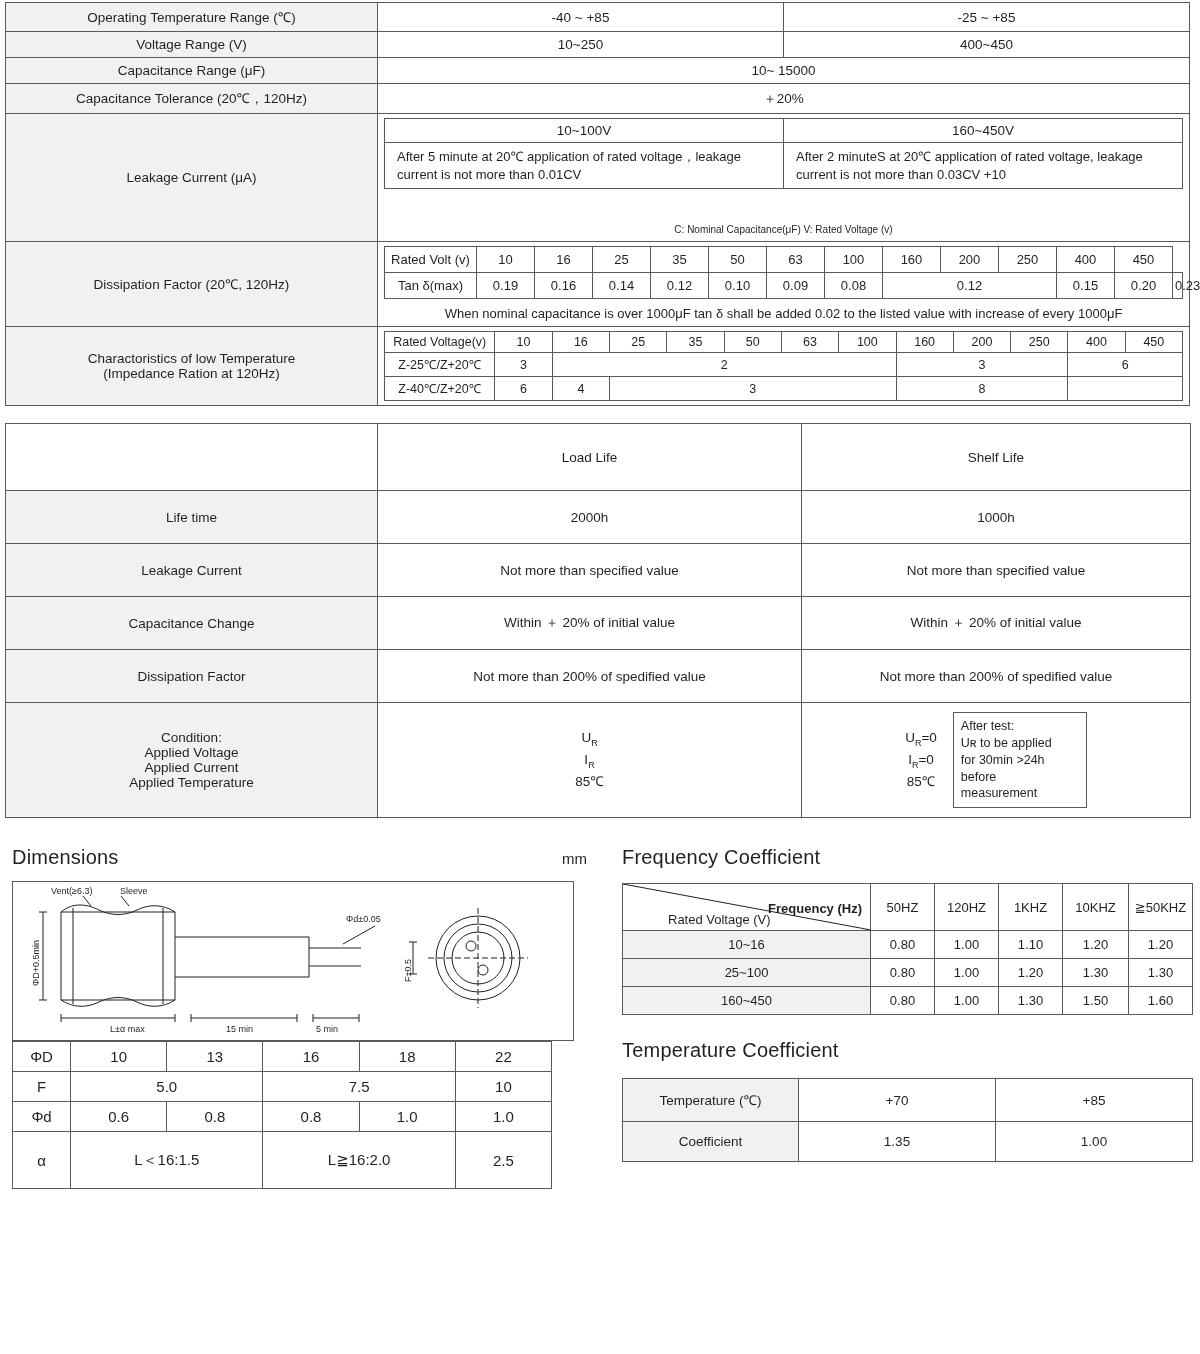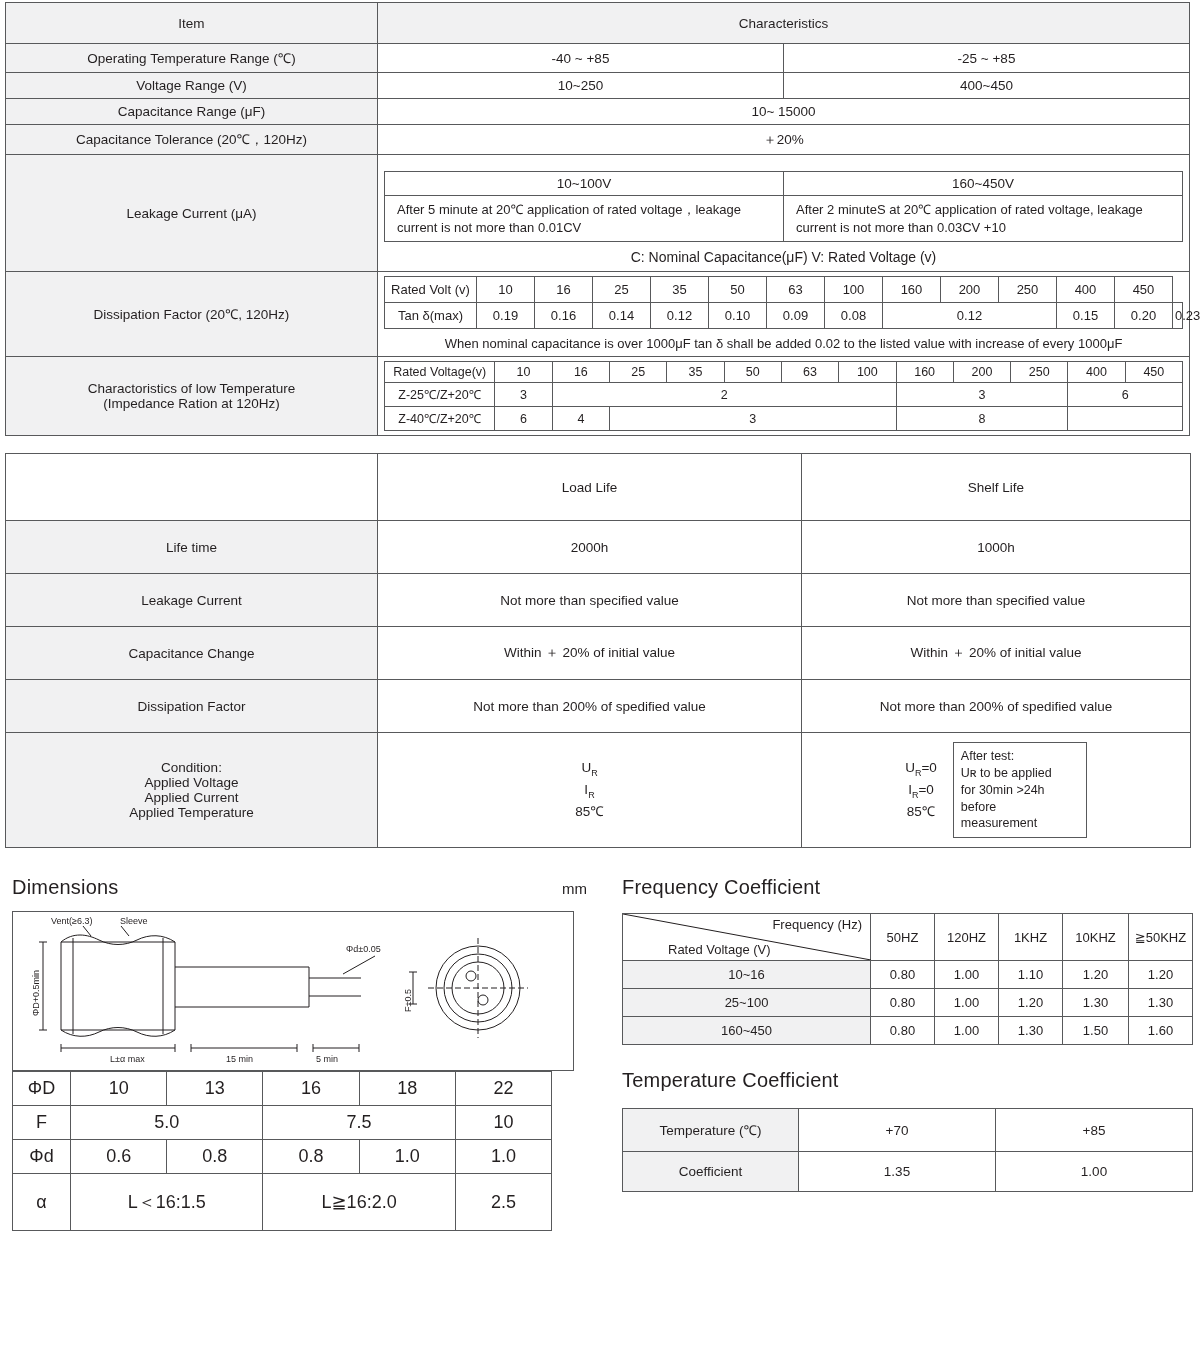--- a/index.html
+++ b/index.html
@@ -51,29 +51,29 @@
   }
   .hdr-item { background: #f1f1f2; height: 30px; }
 
   .inner {
     width: 100%;
     border-collapse: collapse;
   }
   .inner td { border: 1px solid #58595b; }
 
   .leak-wrap { padding: 8px 18px 6px 18px; }
-  .leak-table { width: 100%; margin-top: 12px; }
+  .leak-table { width: 100%; }
   .leak-table td.hd { padding: 4px; }
   .leak-table td.body {
     text-align: left;
     padding: 5px 12px;
     line-height: 1.35;
     font-size: 13px;
   }
-  .nominal-note { padding-top: 7px; padding-bottom: 2px; font-size: 14px; }
+  .nominal-note { padding-top: 7px; padding-bottom: 2px; font-size: 10px; margin-top: 28px; }
 
   .df-wrap { padding: 6px 7px 5px 7px; }
   .df-table td { padding: 5px 2px; font-size: 13px; }
   .df-note { padding-top: 7px; padding-bottom: 1px; font-size: 13px; }
 
   .lt-wrap { padding: 4px 7px 4px 7px; }
   .lt-table td { padding: 3px 2px; font-size: 12.5px; text-align: center; }
 
   
   .life-table {
@@ -125,21 +125,21 @@
     height: 160px;
     border: 1px solid #58595b;
     background: #fff;
     box-sizing: border-box;
   }
   .draw-box svg { display: block; }
 
   .dim-table {
     margin: 0 0 0 12px;
     width: 540px;
-    font-size: 18px;
+    font-size: 15px;
   }
   .dim-table td { padding: 6px 3px; }
   .dim-table .rh { width: 58px; }
 
   .right-col {
     position: absolute;
     left: 622px;
     top: 0;
     width: 570px;
   }
@@ -150,21 +150,21 @@
   }
   .freq-table td { padding: 6px 3px; }
   .freq-table .corner {
     position: relative;
     height: 46px;
     padding: 0;
     width: 248px;
   }
   .corner-inner { position: relative; width:100%; height:100%; }
   .corner svg { position: absolute; inset: 0; }
-  .corner .f-lab { position: absolute; right: 8px; top: 3px; }
+  .corner .f-lab { position: absolute; right: 8px; top: 17px; font-weight: bold; }
   .corner .v-lab { position: absolute; left: 8px; bottom: 3px; margin-left: 37px; }
   .freq-table .rowlab { background: #f1f1f2; }
 
   .temp-title { margin-top: 24px; }
   .temp-table {
     margin-top: 16px;
     width: 570px;
     font-size: 13.5px;
   }
   .temp-table td { padding: 12px 4px; }
@@ -177,24 +177,20 @@
 
 <div class="page">
 
   <table class="spec-table">
     <colgroup>
         <col style="width:372px">
         <col style="width:406px">
         <col style="width:406px">
       </colgroup>
     <tbody>
-      <tr>
-        <td class="lbl hdr-item">Item</td>
-        <td class="hdr-item" colspan="2">Characteristics</td>
-      </tr>
       <tr>
         <td class="lbl">Operating Temperature Range (℃)</td>
         <td>-40 ~ +85</td>
         <td>-25 ~ +85</td>
       </tr>
       <tr>
         <td class="lbl">Voltage Range (V)</td>
         <td>10~250</td>
         <td>400~450</td>
       </tr>

